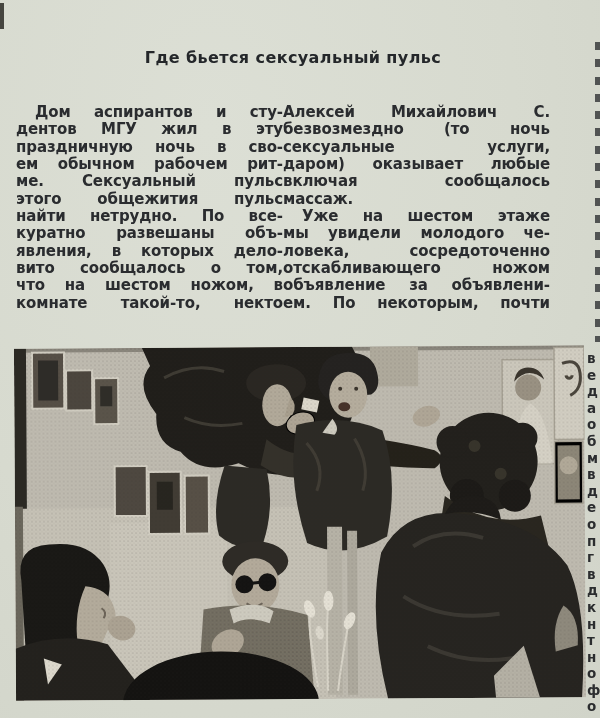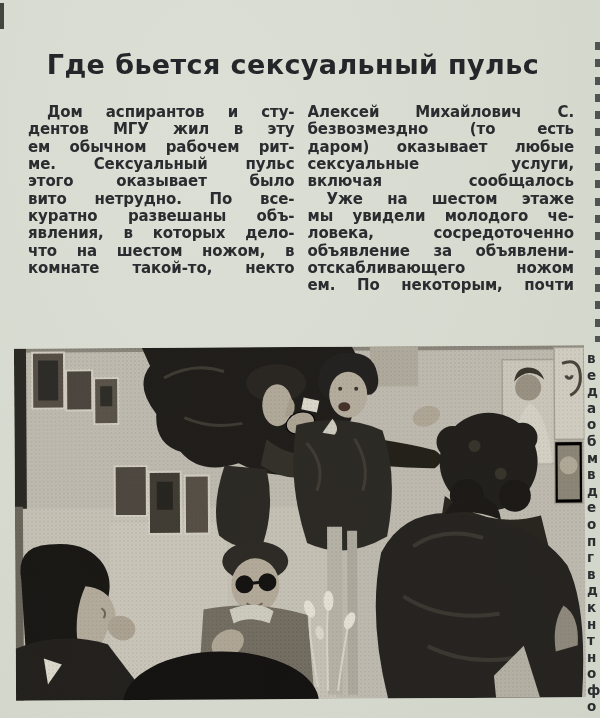--- a/index.html
+++ b/index.html
@@ -4,23 +4,23 @@
 <style>
   html,body{margin:0;padding:0;}
   body{
     width:600px;height:718px;position:relative;overflow:hidden;
     background:radial-gradient(ellipse at 35% 18%, #dcdfd5 0%, #d7dacf 55%, #d1d4c9 100%);
     font-family:"DejaVu Sans", sans-serif;
     color:#2b2d2f;
   }
   .corner-sliver{position:absolute;left:0;top:3px;width:4px;height:26px;background:#45453f;}
   .headline{position:absolute;top:28px;left:0;right:14px;text-align:center;
-    font-size:27px;font-weight:700;line-height:37px;letter-spacing:.4px;color:#24272a;}
+    font-size:16px;font-weight:700;line-height:37px;letter-spacing:.4px;color:#24272a;}
   .headline span{display:block;}
-  .cols{position:absolute;top:104px;left:28px;width:546px;display:flex;gap:13px;}
+  .cols{position:absolute;top:104px;left:16px;width:546px;display:flex;}
   .col{width:267px;font-size:15px;font-weight:700;line-height:17.35px;color:#2a2c2f;letter-spacing:-0.1px;}
   .ln{text-align:justify;text-align-last:justify;height:17.35px;overflow:hidden;}
   .ln.end{text-align-last:left;}
   .ln.ind{padding-left:19px;}
   .photo{position:absolute;left:15px;top:347px;width:570px;height:352px;transform:rotate(-0.35deg);}
   .photo svg{display:block;width:100%;height:100%;}
   .edge-dashes{position:absolute;left:595px;top:42px;width:5px;height:300px;
     background:repeating-linear-gradient(180deg, rgba(48,50,52,.8) 0 8px, transparent 8px 17.3px);}
   .edge-letters{position:absolute;left:587px;top:350px;width:13px;height:366px;overflow:hidden;
     font-size:13.5px;font-weight:700;line-height:16.6px;white-space:pre-line;color:#2b2d2f;}
@@ -31,40 +31,43 @@
 <div class="corner-sliver"></div>
 
 <h1 class="headline">
   <span>Где бьется сексуальный пульс</span>
 </h1>
 
 <div class="cols">
   <div class="col">
     <div class="ln ind">Дом аспирантов и сту-</div>
     <div class="ln">дентов МГУ жил в эту</div>
+    <div class="ln">праздничную ночь в сво-</div>
     <div class="ln">ем обычном рабочем рит-</div>
     <div class="ln">ме. Сексуальный пульс</div>
-    <div class="ln">этого оказывает было</div>
-    <div class="ln">вито нетрудно. По все-</div>
+    <div class="ln">этого общежития пульс</div>
+    <div class="ln">найти нетрудно. По все-</div>
     <div class="ln">куратно развешаны объ-</div>
     <div class="ln">явления, в которых дело-</div>
+    <div class="ln">вито сообщалось о том,</div>
     <div class="ln">что на шестом ножом, в</div>
     <div class="ln">комнате такой-то, некто</div>
   </div>
   <div class="col">
     <div class="ln">Алексей Михайлович С.</div>
-    <div class="ln">безвозмездно (то есть</div>
+    <div class="ln">безвозмездно (то ночь</div>
+    <div class="ln">сексуальные услуги,</div>
     <div class="ln">даром) оказывает любые</div>
-    <div class="ln">сексуальные услуги,</div>
     <div class="ln">включая сообщалось</div>
+    <div class="ln end">массаж.</div>
     <div class="ln ind">Уже на шестом этаже</div>
     <div class="ln">мы увидели молодого че-</div>
     <div class="ln">ловека, сосредоточенно</div>
+    <div class="ln">отскабливающего ножом</div>
     <div class="ln">объявление за объявлени-</div>
-    <div class="ln">отскабливающего ножом</div>
     <div class="ln">ем. По некоторым, почти</div>
   </div>
 </div>
 
 <div class="edge-dashes"></div>
 <div class="edge-letters">в
 е
 д
 а
 о

